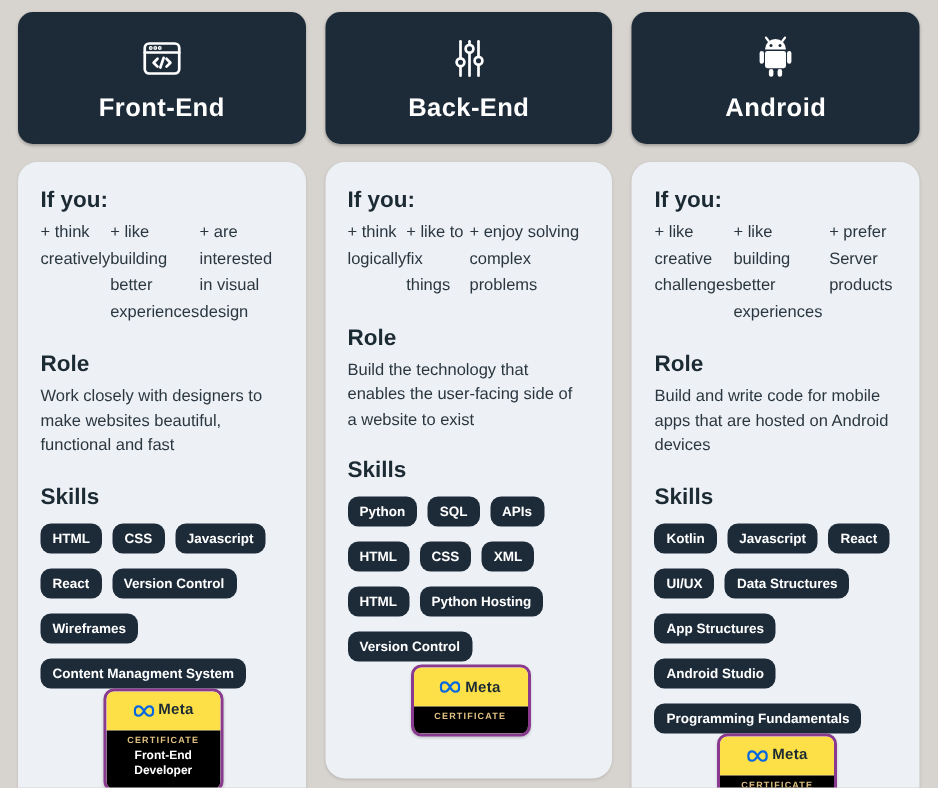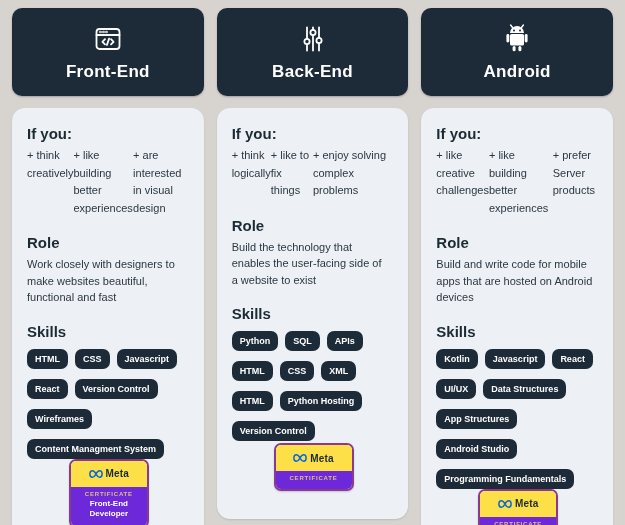--- a/index.html
+++ b/index.html
@@ -103,21 +103,21 @@
     background: #fde047;
   }
   .meta-logo-icon { width: 14px; height: 14px; display: block; }
   .badge-brand {
     font-size: 10px;
     font-weight: bold;
     color: #1c2b33;
     letter-spacing: 0.2px;
   }
   .badge-bottom {
-    background: #6d28d9;
+    background: #000000;
     color: #ffffff;
     text-align: center;
     padding: 4px 3px 6px 3px;
   }
   .badge-label {
     font-size: 6px;
     font-weight: bold;
     letter-spacing: 0.8px;
     color: #e0c080;
     margin-bottom: 2px;

